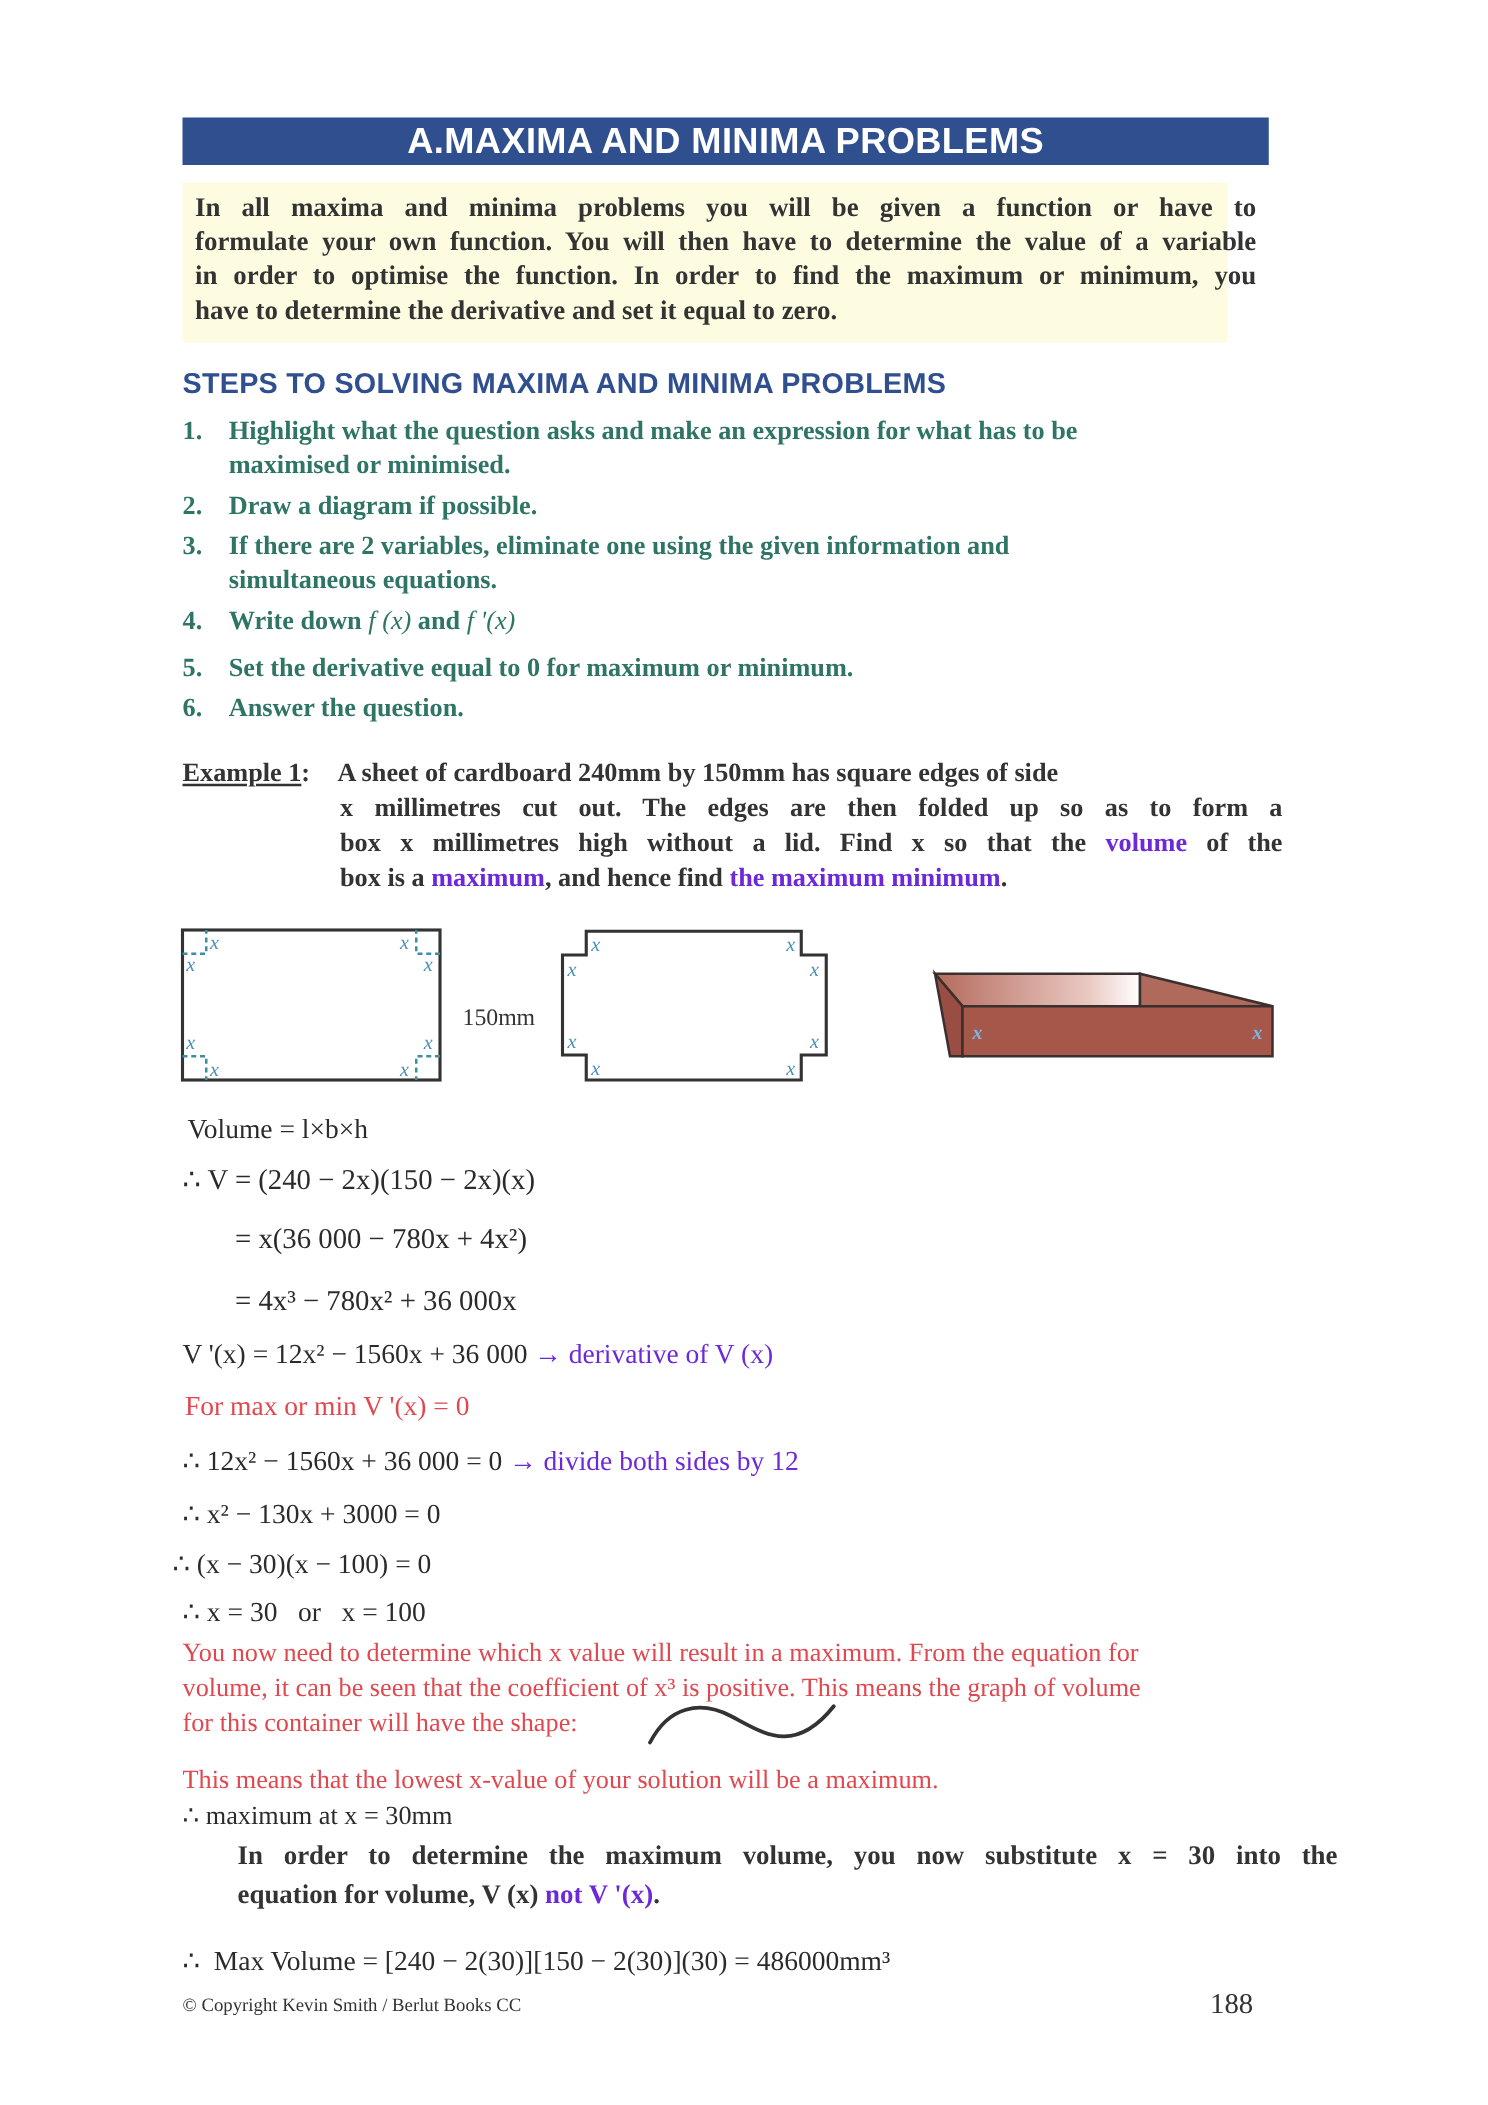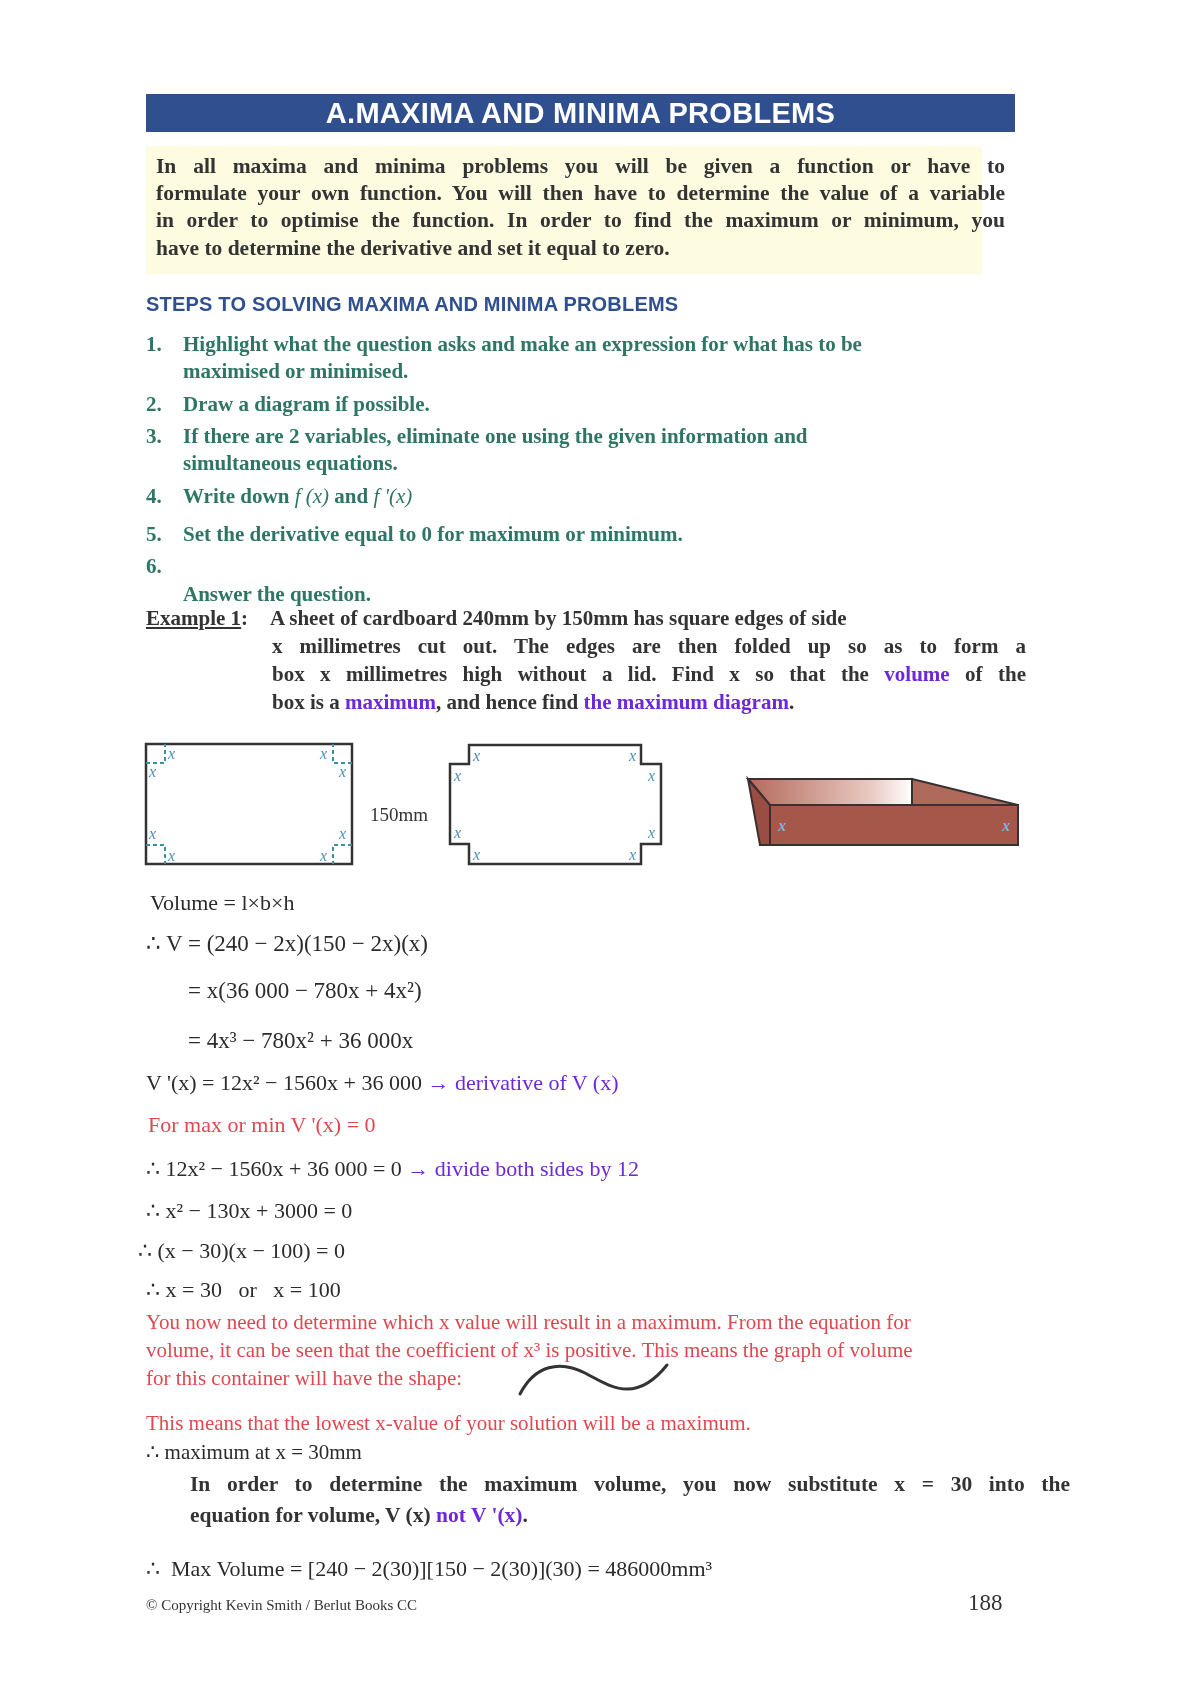--- a/index.html
+++ b/index.html
@@ -6,21 +6,21 @@
   body { width:1190px; height:1684px; background:#ffffff; position:relative; overflow:hidden;
          font-family:"Liberation Serif","DejaVu Serif",serif; color:#2b2b2b; }
   .abs { position:absolute; white-space:nowrap; }
   .header-bar { position:absolute; left:146px; top:94px; width:869px; height:38px; background:#2f4f8f;
                 color:#ffffff; font-family:"Liberation Sans","DejaVu Sans",sans-serif; font-weight:bold;
                 font-size:29px; text-align:center; line-height:38px; letter-spacing:0.3px; }
   .intro-box { position:absolute; left:146px; top:146px; width:836px; height:128px; background:#fdfbe0; }
   .intro-line { position:absolute; left:10px; font-weight:bold; font-size:21.5px; color:#333; white-space:nowrap; }
   .justify { text-align:justify; text-align-last:justify; display:block; white-space:normal; }
   .steps-heading { position:absolute; left:146px; top:293px; font-family:"Liberation Sans","DejaVu Sans",sans-serif;
-                   font-weight:bold; font-size:20px; color:#2f4f8f; letter-spacing:0.2px; }
+                   font-weight:bold; font-size:23px; color:#2f4f8f; letter-spacing:0.2px; }
   .step { position:absolute; font-weight:bold; font-size:21px; color:#2e7565; white-space:nowrap; }
   .step-num { position:absolute; left:146px; }
   .ex { position:absolute; font-weight:bold; font-size:21px; color:#333; white-space:nowrap; }
   .red { color:#6d28d9; }
   .green { color:#2e7565; }
   .math { position:absolute; font-size:22px; color:#2b2b2b; white-space:nowrap; }
   .redtxt { position:absolute; font-size:21px; color:#e04850; white-space:nowrap; }
   .bold-line { position:absolute; font-weight:bold; font-size:21.5px; color:#333;margin-left:44px; }
   .footer-copy { position:absolute; left:146px; top:1597px; font-size:15px; color:#333; }
   .page-num { position:absolute; left:968px; top:1590px; font-size:23px; color:#333; }
@@ -59,33 +59,33 @@
 
   <div class="step" style="top:484px;left:146px;">4.</div>
   <div class="step" style="top:484px;left:183px;">
     <span>Write down </span><i style="font-weight:normal;">f (x)</i><span> and </span><i style="font-weight:normal;">f '(x)</i>
   </div>
 
   <div class="step" style="top:522px;left:146px;">5.</div>
   <div class="step" style="top:522px;left:183px;">Set the derivative equal to 0 for maximum or minimum.</div>
 
   <div class="step" style="top:554px;left:146px;">6.</div>
-  <div class="step" style="top:582px;left:183px;">Answer the question.</div>
+  <div class="step" style="top:554px;left:183px;">Answer the question.</div>
 </div>
 
 <div class="ex" style="top:606px;left:146px;">
   <span style="text-decoration:underline;">Example 1</span><span>:</span>
 </div>
 <div class="ex" style="top:606px;left:270px;">A sheet of cardboard 240mm by 150mm has square edges of side</div>
 <div class="ex justify" style="top:634px;left:272px;width:754px;">x millimetres cut out. The edges are then folded up so as to form a</div>
 <div class="ex" style="top:662px;left:272px;width:754px;white-space:normal;text-align:justify;text-align-last:justify;">
   <span>box x millimetres high without a lid. Find x so that the </span><span class="red">volume</span><span> of the</span>
 </div>
 <div class="ex" style="top:690px;left:272px;">
-  <span>box is a </span><span class="red">maximum</span><span>, and hence find </span><span class="red">the maximum diagram</span><span>.</span>
+  <span>box is a </span><span class="red">maximum</span><span>, and hence find </span><span class="red">the maximum minimum</span><span>.</span>
 </div>
 
 <div class="dim-label" style="left:225px;top:752px;">240mm</div>
 <div class="dim-label" style="left:370px;top:804px;">150mm</div>
 
 <svg class="abs" style="left:140px;top:740px;" width="230" height="130">
   <rect x="6" y="4" width="206" height="120" fill="#fff" stroke="#333" stroke-width="2.5"></rect>
   <g stroke="#3a8fa0" stroke-width="2" stroke-dasharray="4,3" fill="none">
     <path d="M6 23 H25 V4"></path>
     <path d="M212 23 H193 V4"></path>

